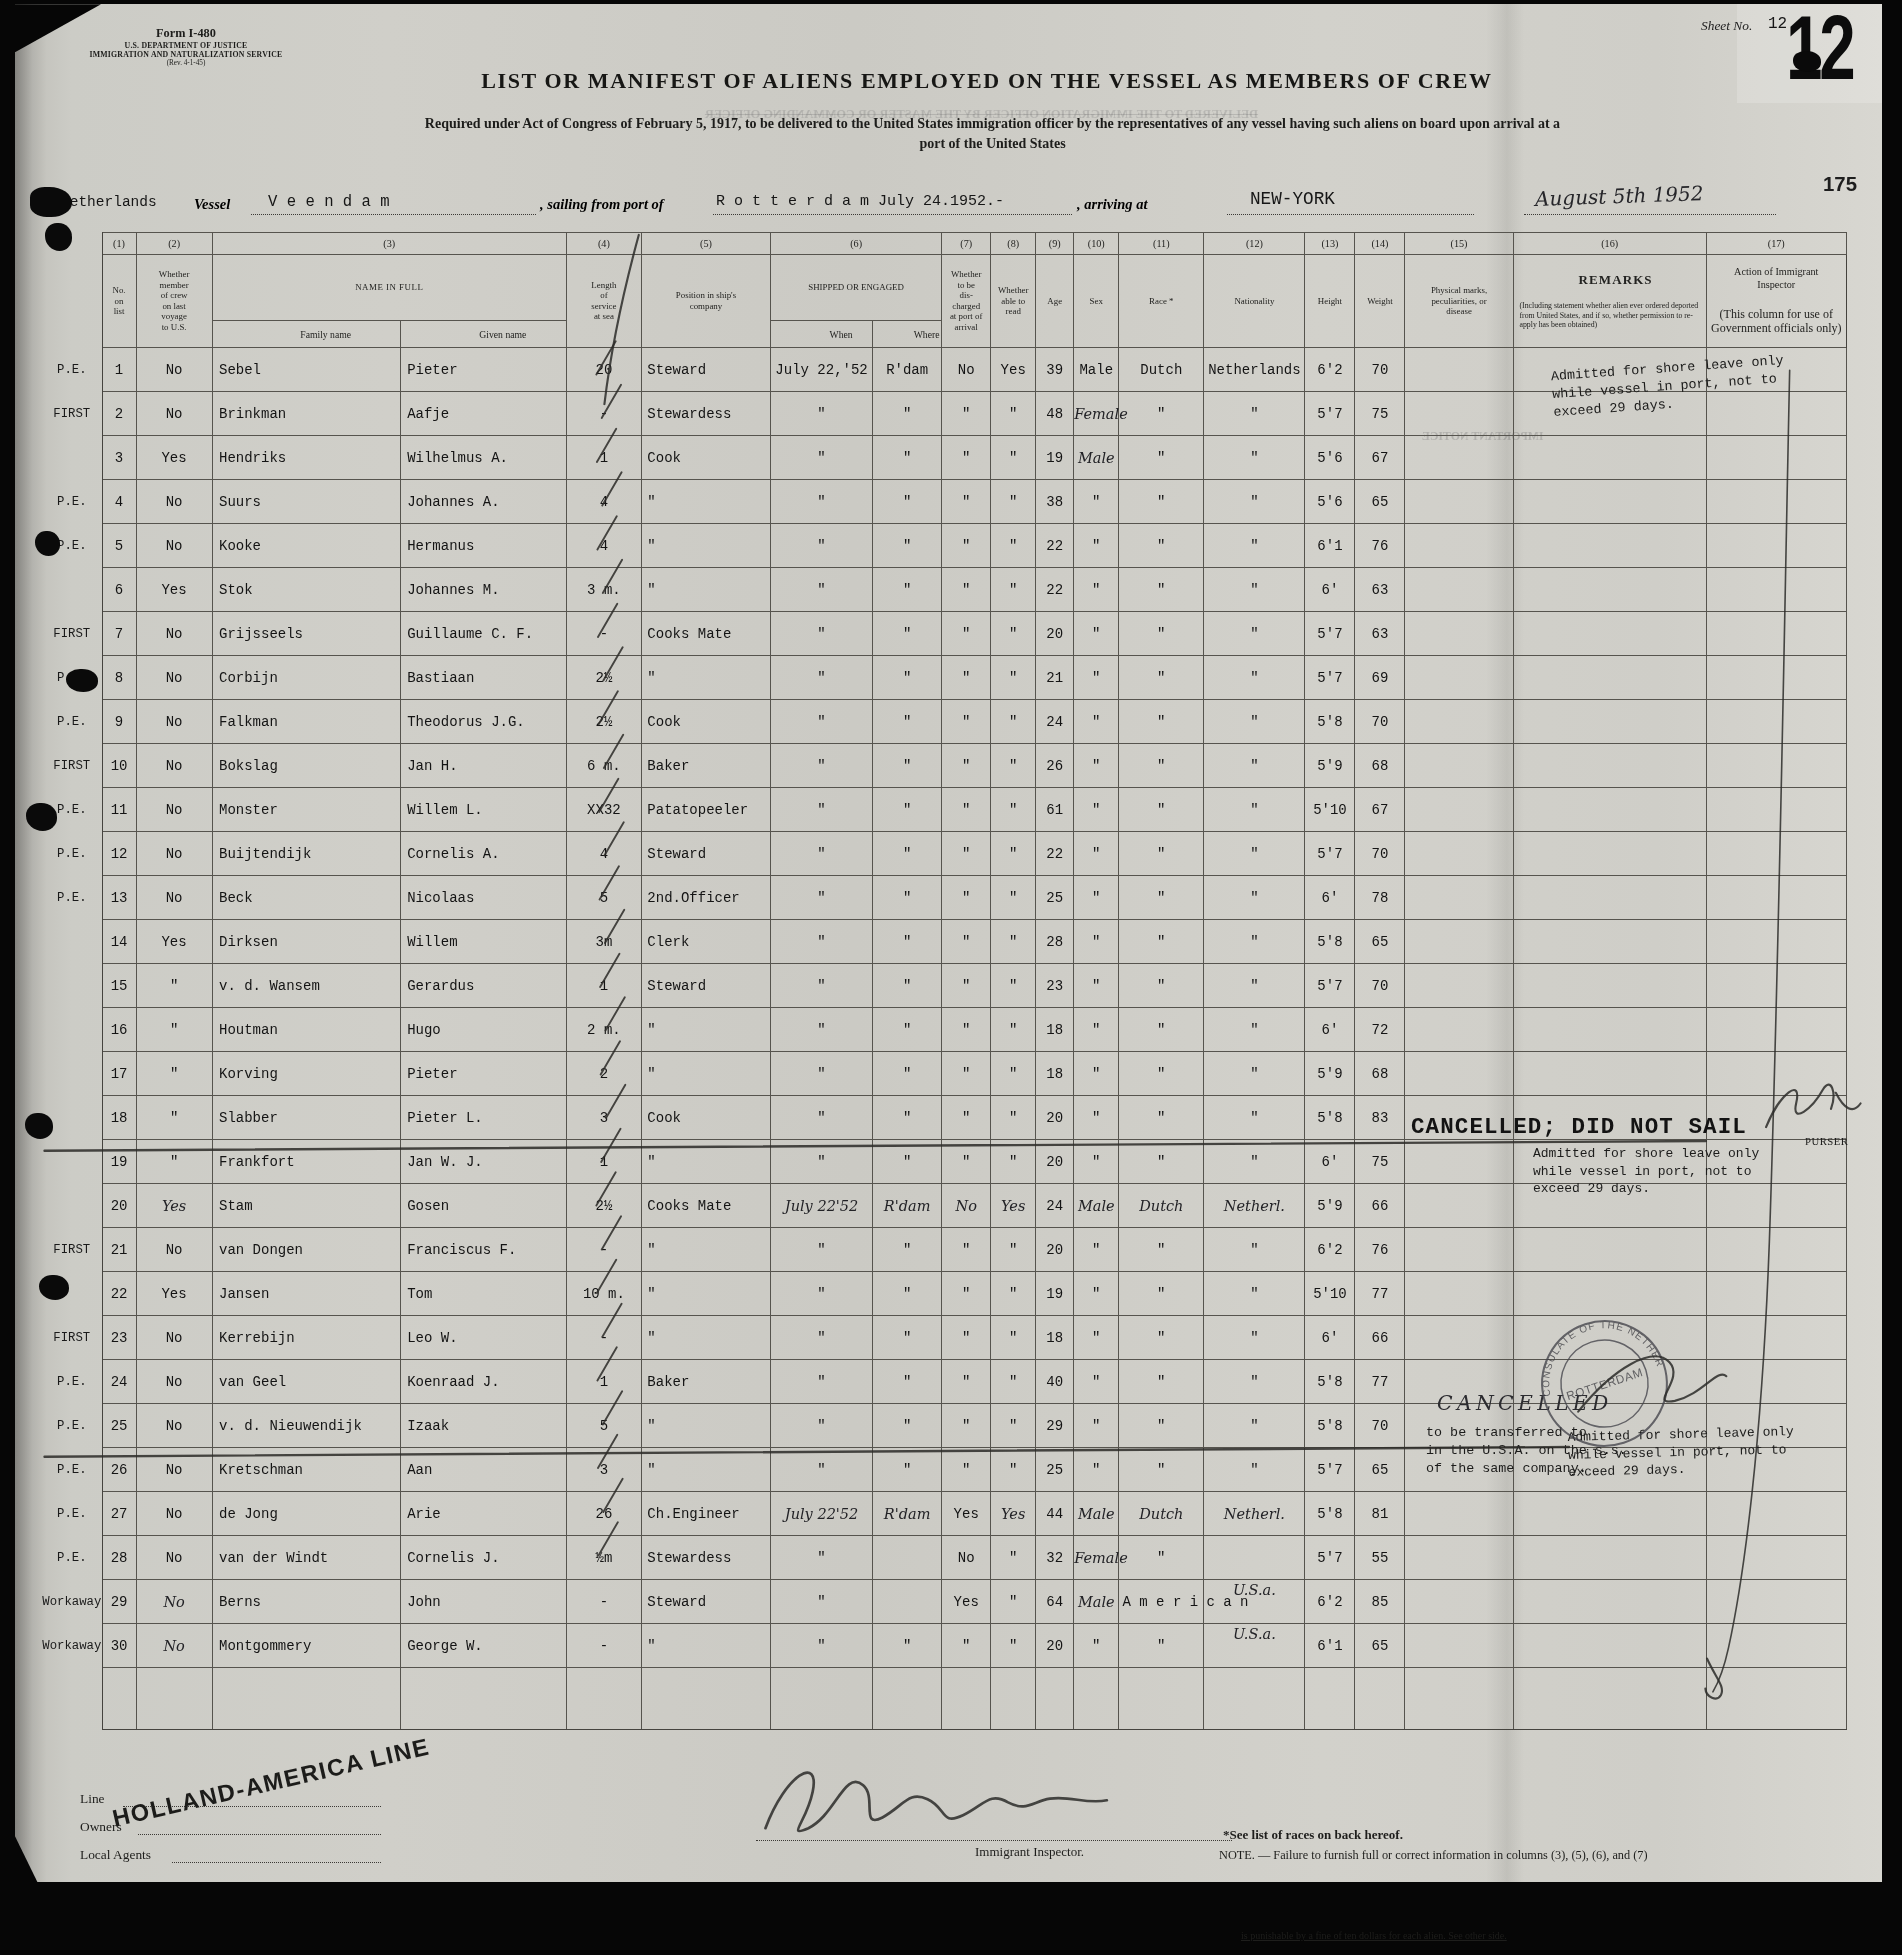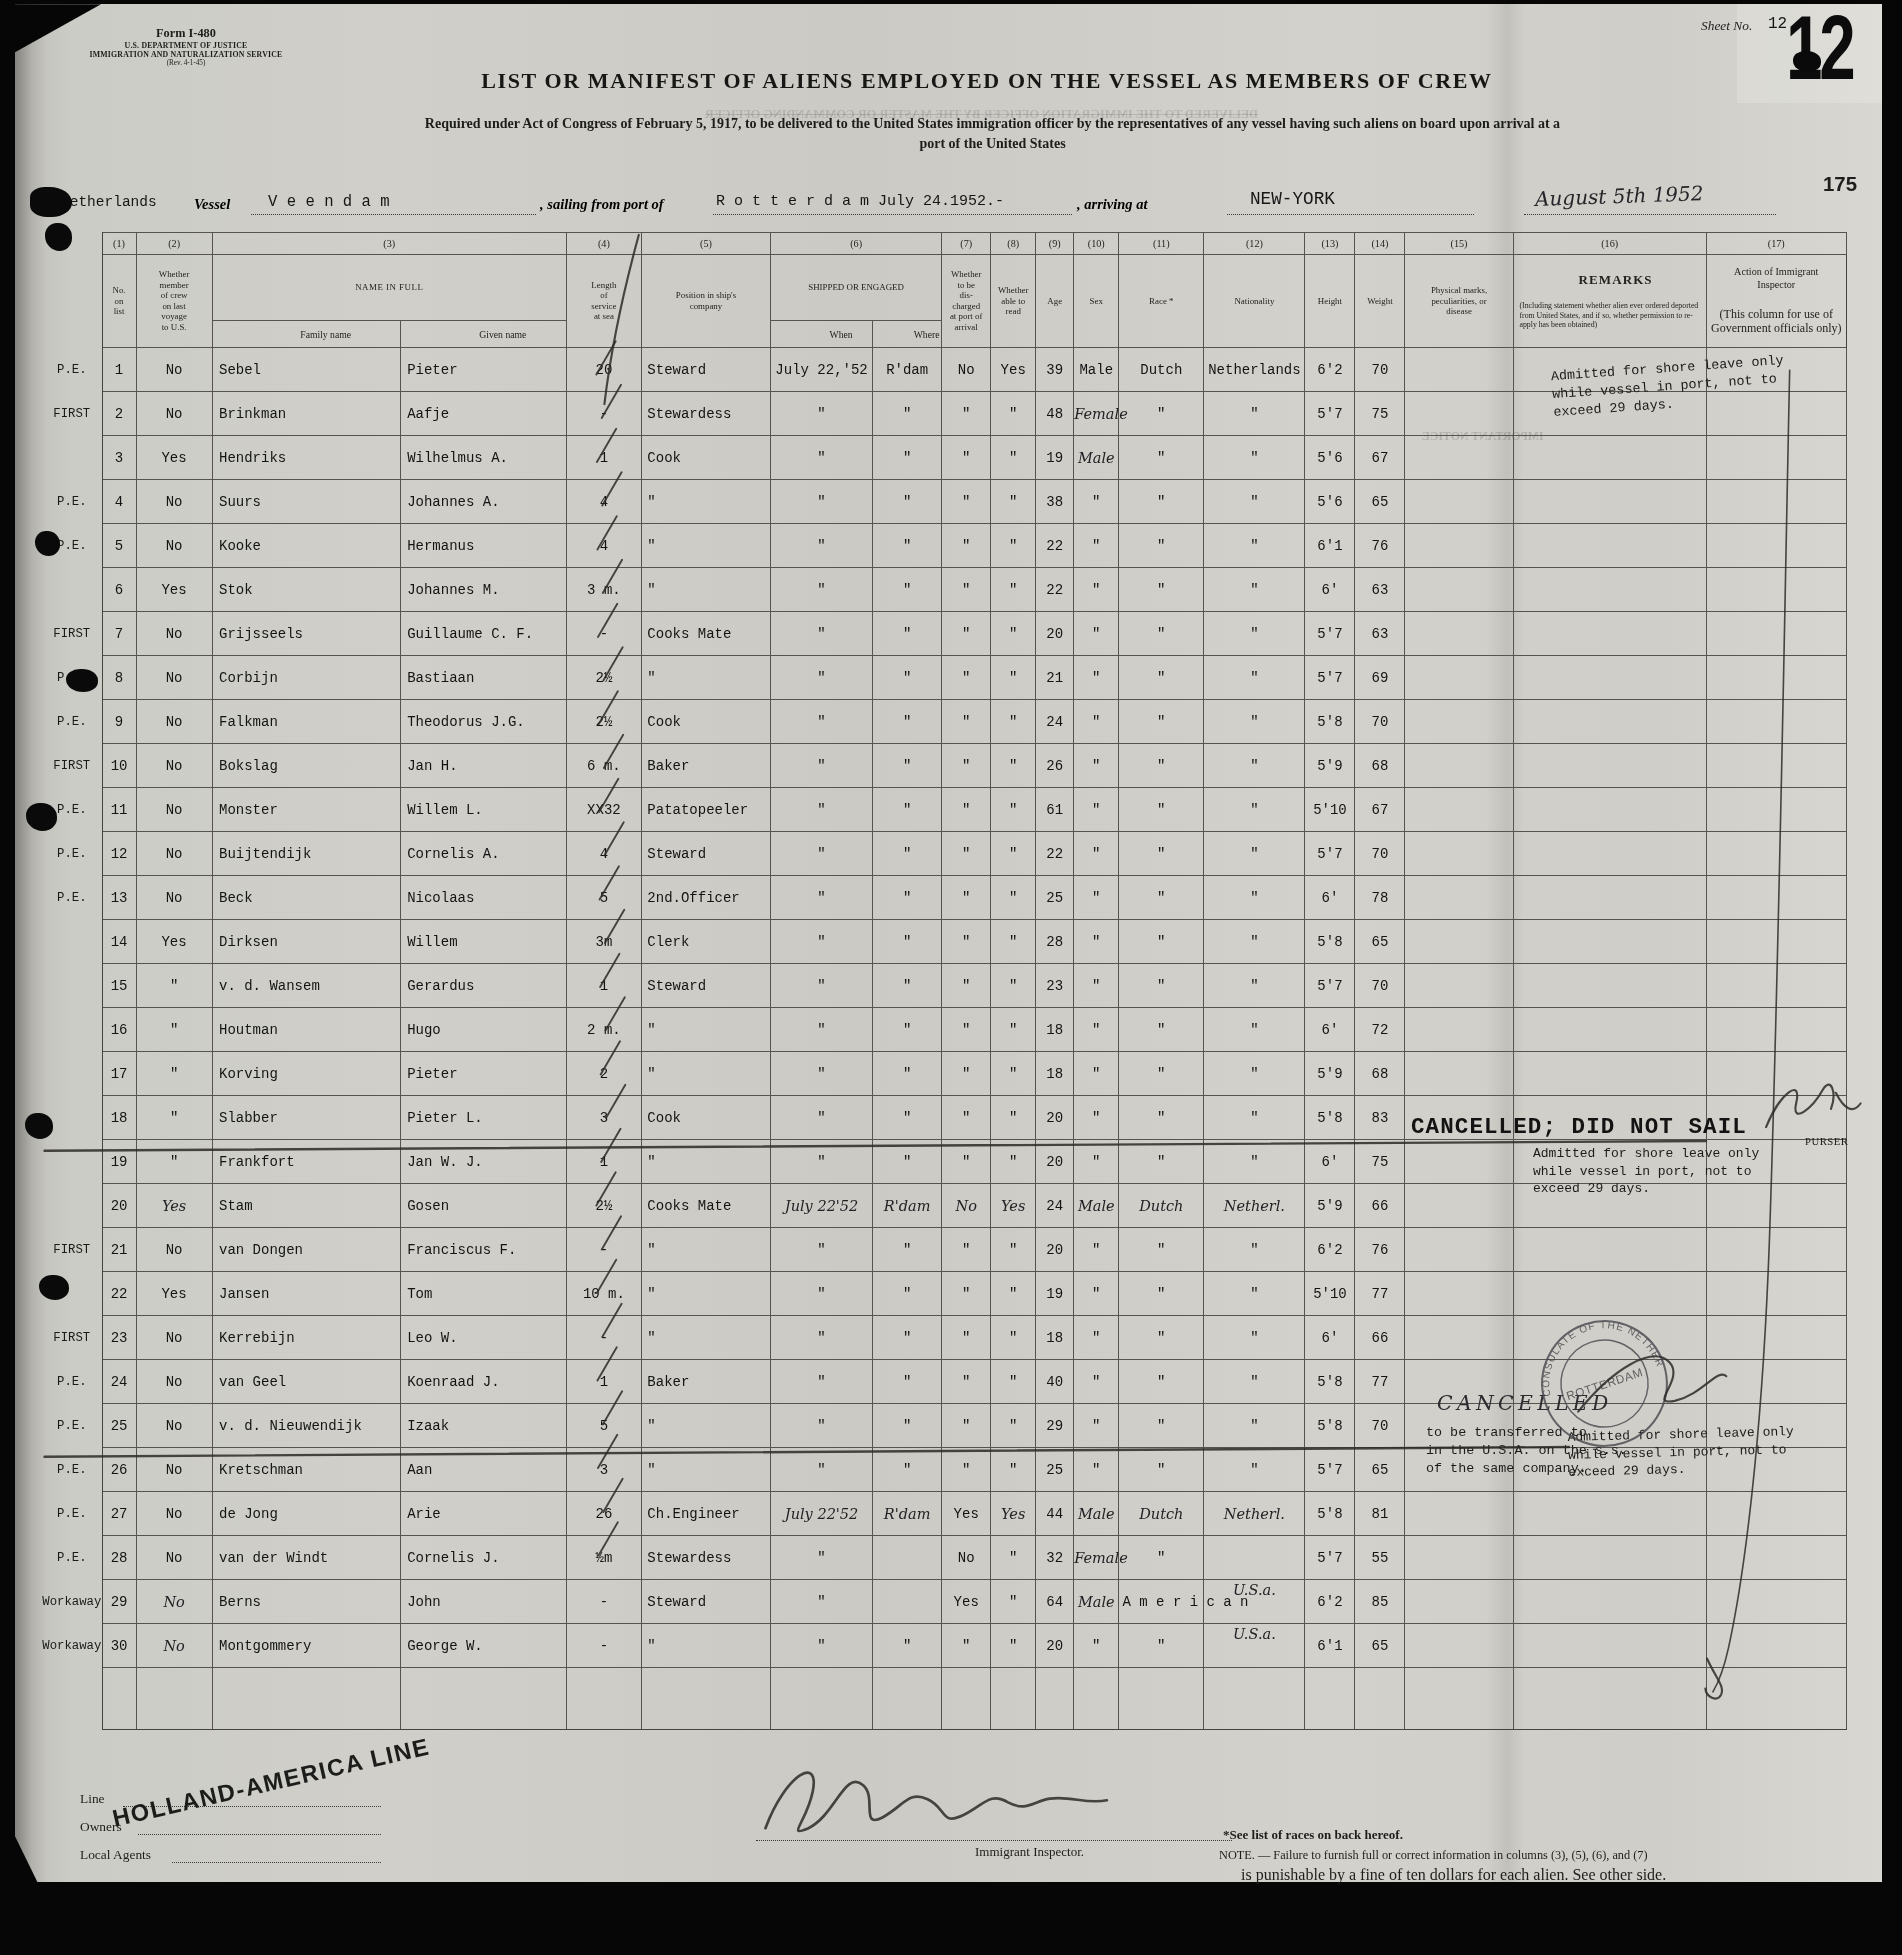--- a/index.html
+++ b/index.html
@@ -102,21 +102,21 @@
   .blob { position:absolute; background:#0a0a0a; border-radius:48% 55% 50% 60%; }
 
   
   .foot-label { position:absolute; font-size:13.4px; color:#1e1e1c; }
   .company-stamp { position:absolute; left:98px; top:1802px; font-family:"Liberation Sans", sans-serif;
     font-size:23.6px; font-weight:700; letter-spacing:1.6px; color:#1c1c1a; transform:rotate(-13deg);
     transform-origin:left center; white-space:nowrap; }
   .inspector-label { position:absolute; left:960px; top:1840px; font-size:13px; color:#1e1e1c; }
   .races-note { position:absolute; left:1208px; top:1823px; font-size:13px; font-weight:700; color:#1e1e1c; }
   .note1 { position:absolute; left:1204px; top:1844px; font-size:12.3px; color:#1e1e1c; }
-  .note2 { position:absolute; left:1226px; top:1862px; font-size:16px; color:#1e1e1c; }
+  .note2 { position:absolute; left:1226px; top:1926px; font-size:10px; color:#1e1e1c;text-decoration:underline; }
 
   .ink { position:absolute; left:0; top:0; pointer-events:none; }
   .pen { stroke:#2c2b29; stroke-width:4; fill:none; stroke-linecap:round; opacity:.85; }
   .pen-thin { stroke-width:3; }
   .pen-big { stroke-width:5; }
 </style>
 </head>
 <body>
 
 <div class="stage">

